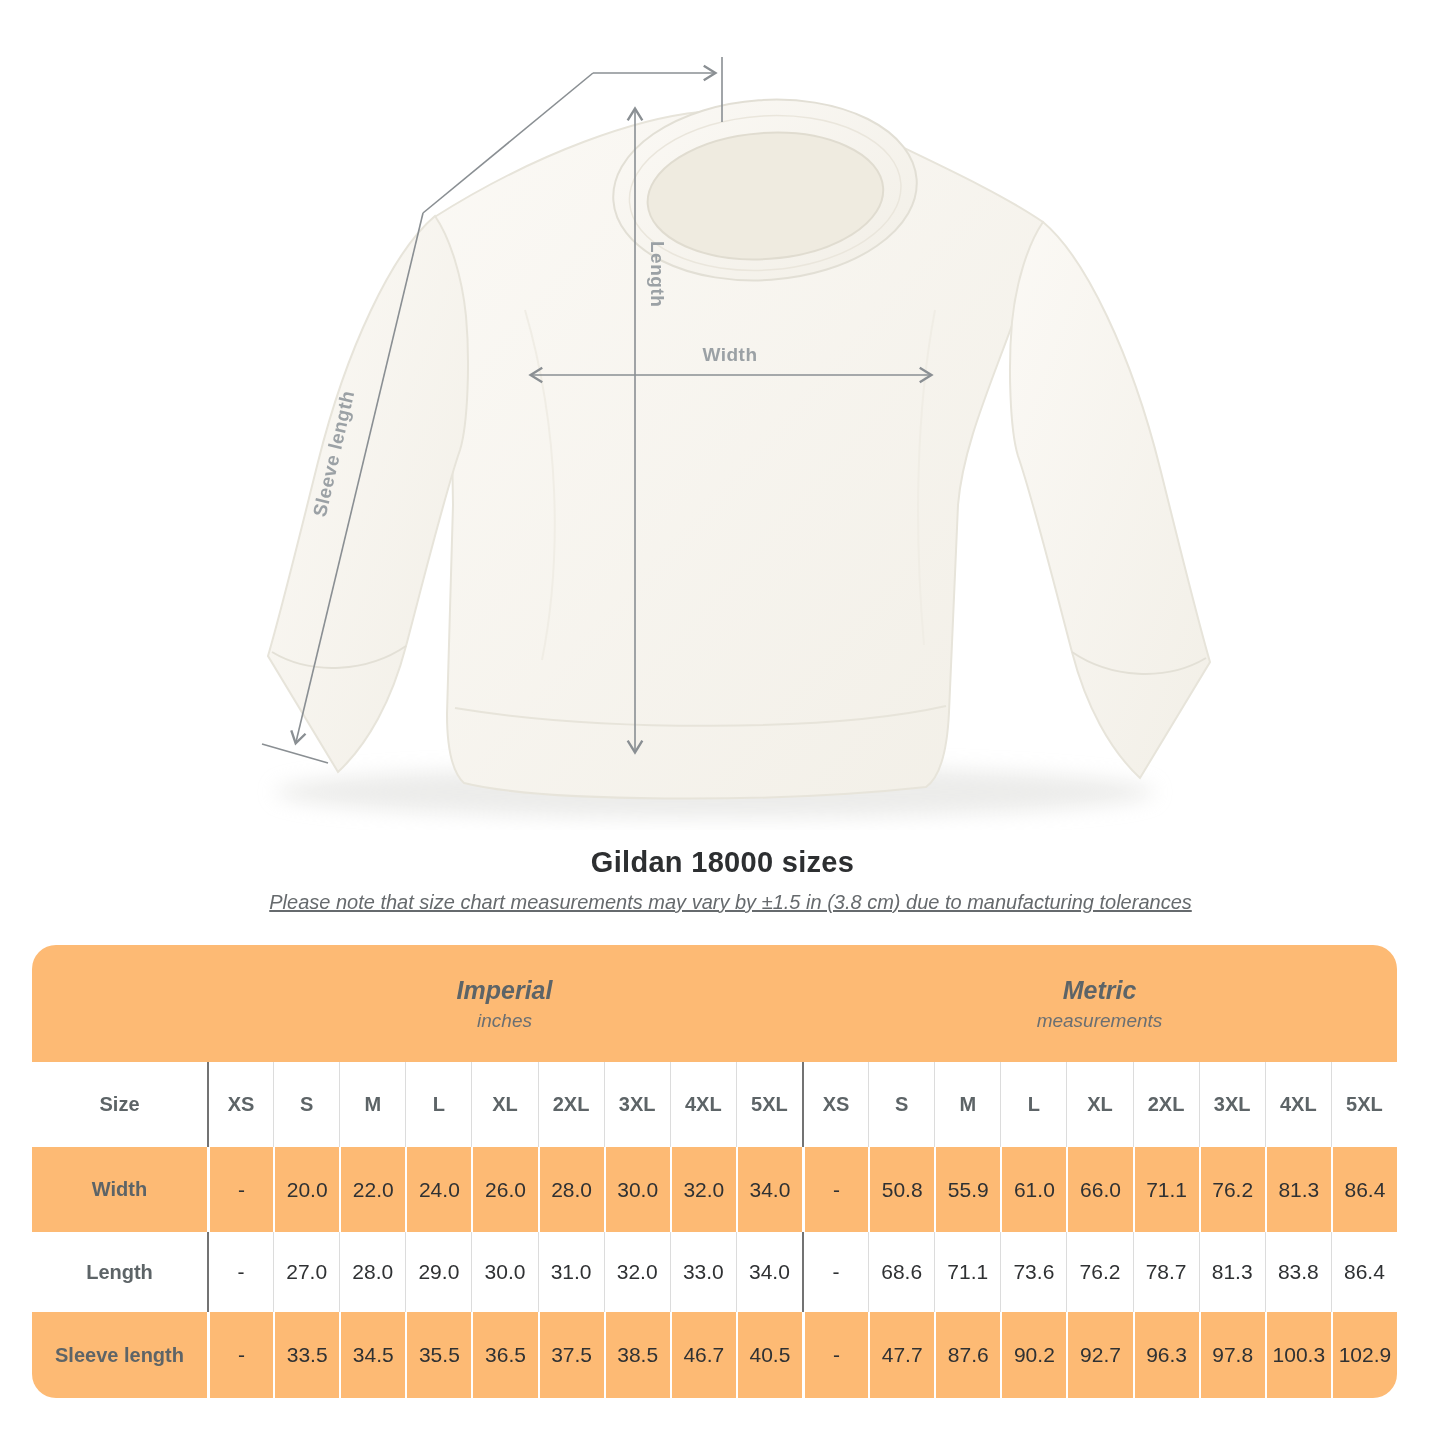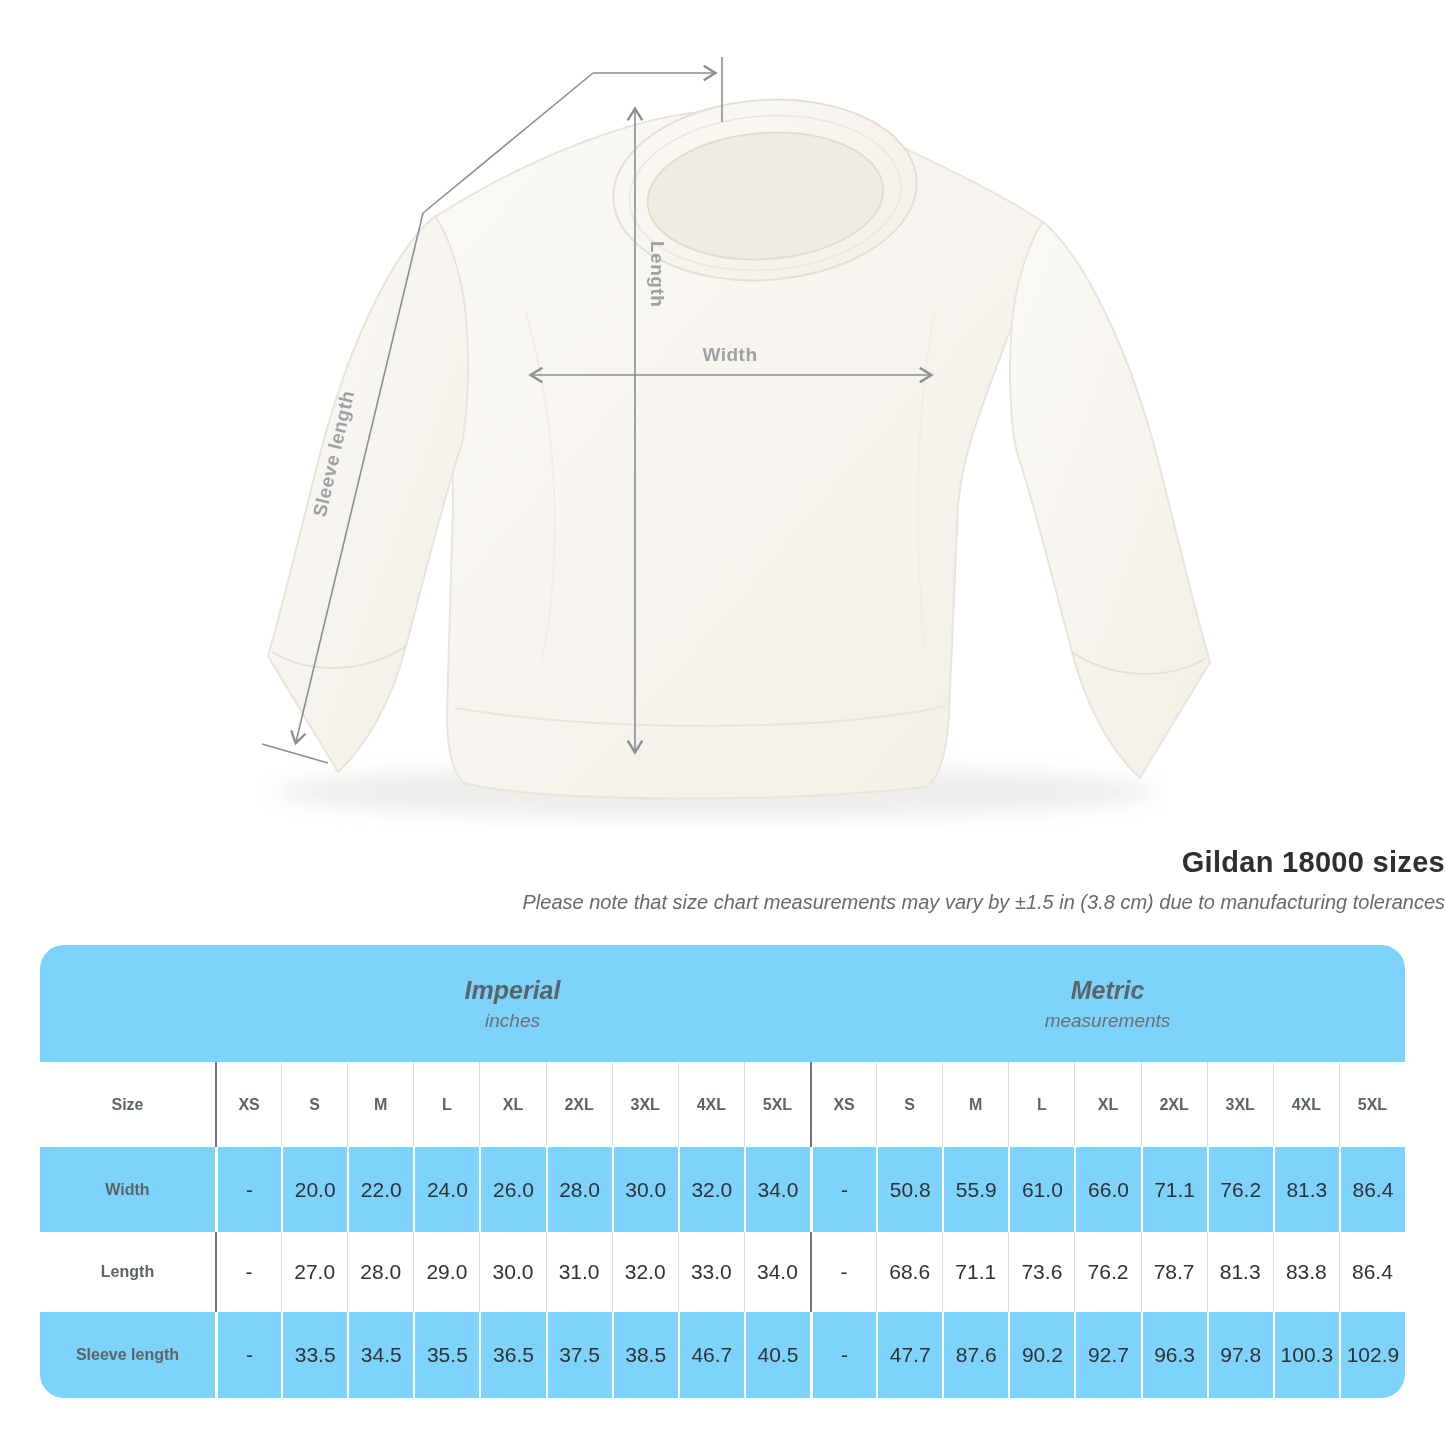--- a/index.html
+++ b/index.html
@@ -1,40 +1,40 @@
 <!DOCTYPE html>
 <html><head>
 <meta charset="utf-8">
 <style>
   html,body{margin:0;padding:0;background:#ffffff;}
   .page{position:relative;width:1445px;height:1445px;background:#ffffff;overflow:hidden;
         font-family:"Liberation Sans",sans-serif;}
   .diagram{position:absolute;top:0;left:0;width:1445px;height:830px;}
   .diagram svg{display:block;width:100%;height:100%;}
 
-  .title-block{position:absolute;top:846px;left:0;width:1445px;text-align:right;}
+  .title-block{position:absolute;top:846px;left:0;width:1445px;text-align:center;}
   .title-block h1{margin:0;font-size:29px;font-weight:bold;color:#2d2f31;letter-spacing:.3px;}
-  .title-block p{margin:12px 0 0 16px;font-size:20px;font-style:italic;color:#666a6d;}
-
-  .size-table{position:absolute;top:945px;left:40px;width:1365px;height:453px;
-              background:#7dd3fc;border-radius:24px;overflow:hidden;
+  .title-block p{margin:12px 0 0 16px;font-size:20px;font-style:italic;color:#666a6d;text-decoration:underline;}
+
+  .size-table{position:absolute;top:945px;left:32px;width:1365px;height:453px;
+              background:#fdba74;border-radius:24px;overflow:hidden;
               display:grid;grid-template-columns:175px repeat(18,1fr);
               grid-template-rows:117px 85px 85px 80px 86px;}
   .cell{display:flex;align-items:center;justify-content:center;}
   .group-cell{grid-column:span 9;display:flex;flex-direction:column;
               align-items:center;justify-content:center;gap:5px;}
   .group-label{font-size:25px;font-weight:bold;font-style:italic;color:#5d6467;}
   .group-sub{font-size:19px;font-style:italic;color:#6a6f72;text-align:right;}
   .w{background:#ffffff;border-left:1px solid #dcdcdc;}
   .w.nb{border-left:none;}
   .w.thick{border-left:2px solid #737373;}
   .g{border-left:2px solid #ffffff;}
   .g.nb{border-left:none;}
   .g.thick{border-left:3px solid #ffffff;}
-  .corner,.size-head,.row-label{font-size:16px;font-weight:bold;color:#5d6467;}
+  .corner,.size-head,.row-label{font-size:20px;font-weight:bold;color:#5d6467;}
   .val{font-size:21px;color:#2f3133;}
 </style>
 </head>
 <body>
 
 <div class="page">
 
   <div class="diagram">
     <svg viewBox="0 0 1445 830">
       <defs>

